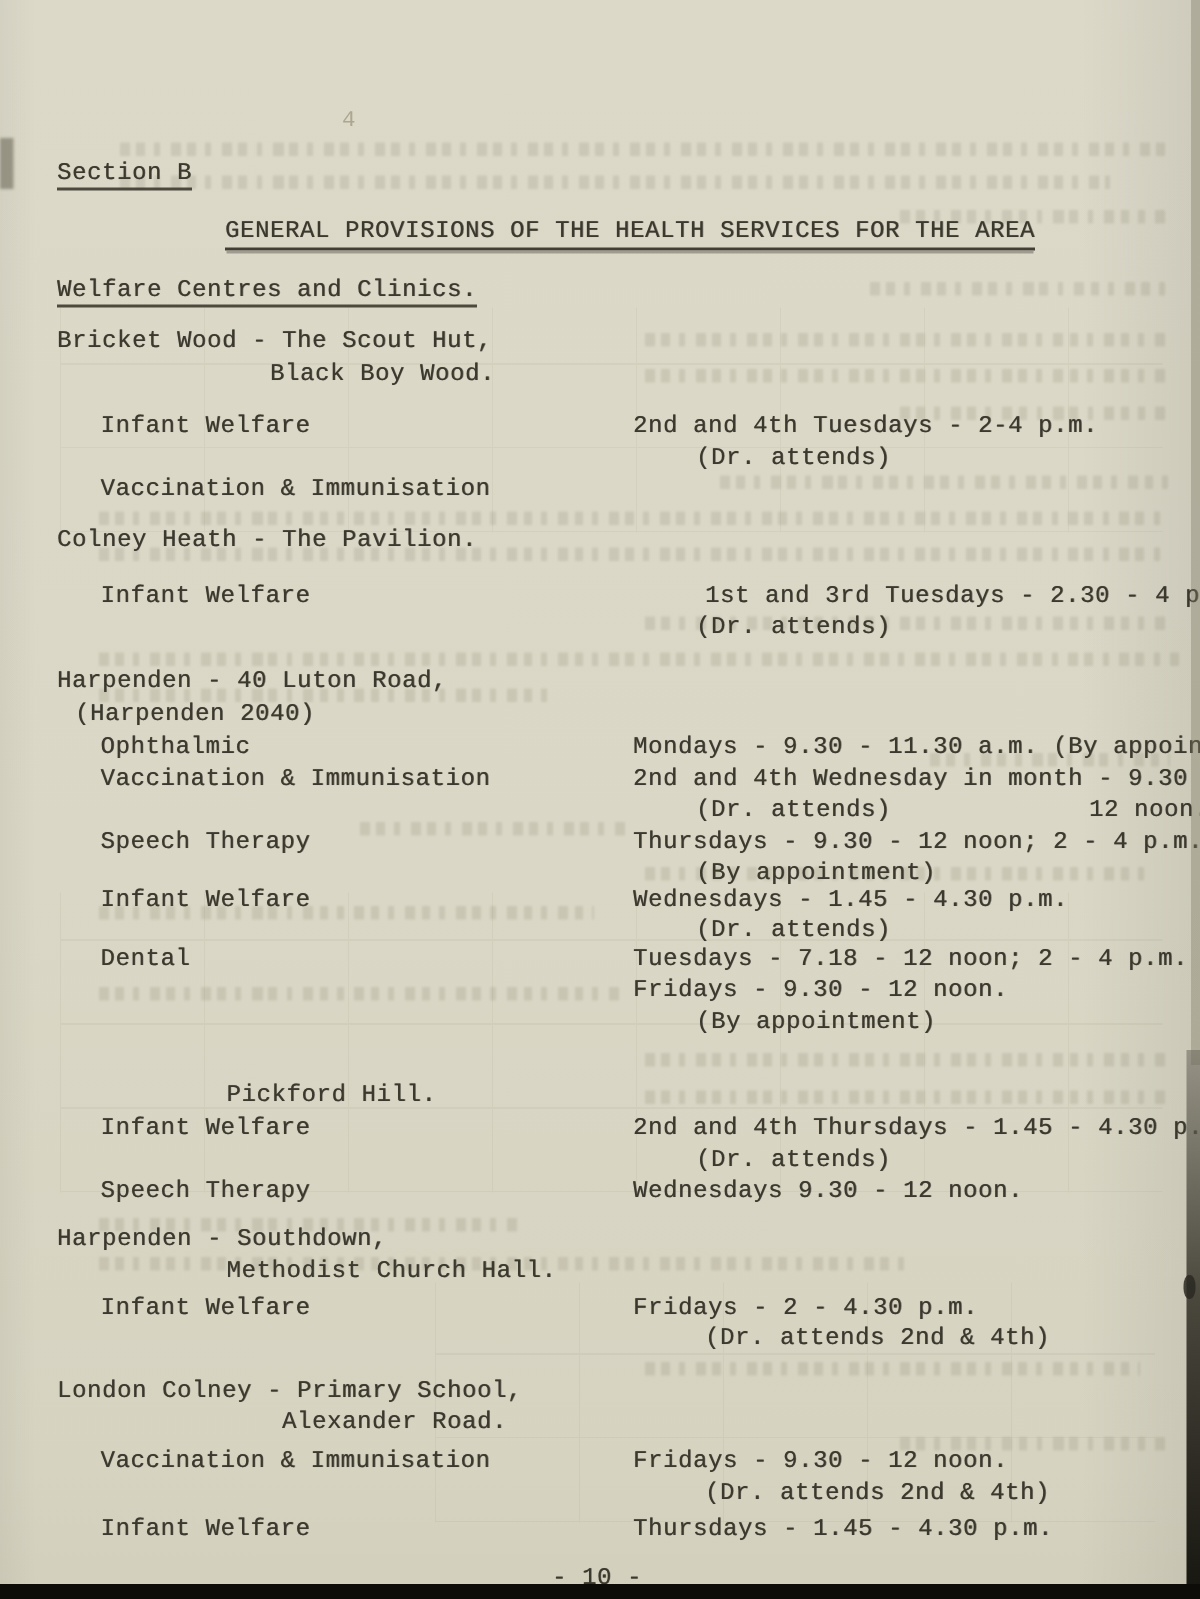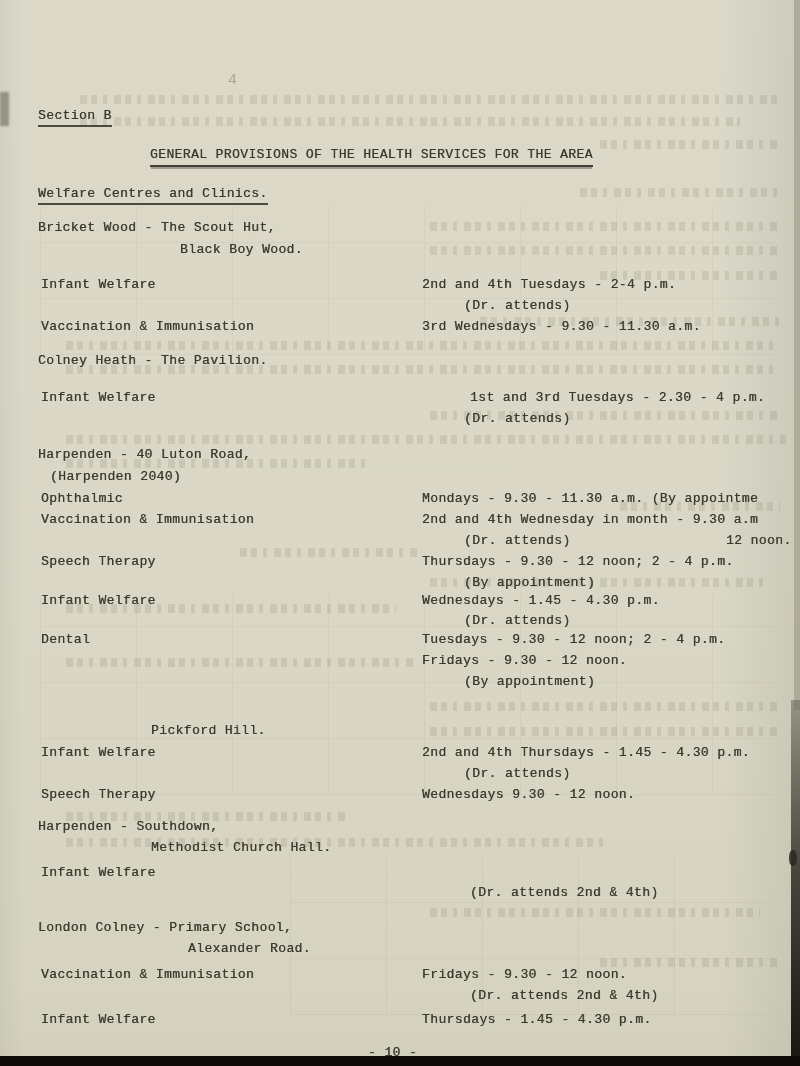--- a/index.html
+++ b/index.html
@@ -5,25 +5,25 @@
   html,body{margin:0;padding:0;background:#888;}
   #page{
     position:relative;width:800px;height:1066px;overflow:hidden;
     background:
       linear-gradient(90deg, rgba(0,0,0,0.04) 0%, rgba(0,0,0,0) 3%, rgba(0,0,0,0) 90%, rgba(0,0,0,0.06) 99%),
       linear-gradient(180deg,#dcd9c9 0%, #dad7c6 55%, #d6d3c1 92%, #d2cfbc 100%);
     font-family:"Liberation Mono","DejaVu Sans Mono",monospace;
   }
   .ln{
     position:absolute;white-space:pre;
-    font-size:13px;line-height:17px;letter-spacing:.4px;
+    font-size:16px;line-height:17px;letter-spacing:.4px;
     color:#3b382e;text-shadow:.4px 0 0 rgba(59,56,46,.55), 0 0 .6px rgba(59,56,46,.25);
   }
   .cn{left:38px;}       
-  .lbl{left:41px;}      
+  .lbl{left:67px;}      
   .tm{left:422px;}      
   .nt{left:464px;}      
   .u{border-bottom:2px solid rgba(56,52,42,.88);padding-bottom:1px;}
   .uu{border-bottom:2px solid rgba(50,46,37,.9);padding-bottom:2px;box-shadow:0 3px 0 -1px rgba(50,46,37,.35);}
   
   .ghost{
     position:absolute;height:9px;opacity:.15;filter:blur(.7px);pointer-events:none;
     background:repeating-linear-gradient(90deg,#6e6a52 0 7px,transparent 7px 11px,#6e6a52 11px 17px,transparent 17px 23px,#6e6a52 23px 27px,transparent 27px 34px);
   }
   .ggrid{
@@ -80,21 +80,20 @@
   <div class="ln cn u" style="top:107px;">Section B</div>
   <div class="ln uu" style="top:146px;left:150px;">GENERAL PROVISIONS OF THE HEALTH SERVICES FOR THE AREA</div>
   <div class="ln cn u" style="top:185px;">Welfare Centres and Clinics.</div>
 
   <div class="ln cn" style="top:219px;">Bricket Wood - The Scout Hut,</div>
   <div class="ln" style="top:241px;left:180px;">Black Boy Wood.</div>
   <div class="ln lbl" style="top:276px;">Infant Welfare</div>
   <div class="ln tm" style="top:276px;">2nd and 4th Tuesdays - 2-4 p.m.</div>
   <div class="ln nt" style="top:297px;">(Dr. attends)</div>
   <div class="ln lbl" style="top:318px;">Vaccination &amp; Immunisation</div>
-  <div class="ln tm" style="top:318px;">3rd Wednesdays - 9.30 - 11.30 a.m.</div>
 
   <div class="ln cn" style="top:352px;">Colney Heath - The Pavilion.</div>
   <div class="ln lbl" style="top:389px;">Infant Welfare</div>
   <div class="ln tm" style="top:389px;margin-left:48px;">1st and 3rd Tuesdays - 2.30 - 4 p.m.</div>
   <div class="ln nt" style="top:410px;">(Dr. attends)</div>
 
   <div class="ln cn" style="top:446px;">Harpenden - 40 Luton Road,</div>
   <div class="ln" style="top:468px;left:50px;">(Harpenden 2040)</div>
   <div class="ln lbl" style="top:490px;">Ophthalmic</div>
   <div class="ln tm" style="top:490px;">Mondays - 9.30 - 11.30 a.m. (By appointme</div>
@@ -102,34 +101,35 @@
   <div class="ln tm" style="top:511px;">2nd and 4th Wednesday in month - 9.30 a.m</div>
   <div class="ln nt" style="top:532px;">(Dr. attends)</div>
   <div class="ln" style="top:532px;left:726px;">12 noon.</div>
   <div class="ln lbl" style="top:553px;">Speech Therapy</div>
   <div class="ln tm" style="top:553px;">Thursdays - 9.30 - 12 noon; 2 - 4 p.m.</div>
   <div class="ln nt" style="top:574px;">(By appointment)</div>
   <div class="ln lbl" style="top:592px;">Infant Welfare</div>
   <div class="ln tm" style="top:592px;">Wednesdays - 1.45 - 4.30 p.m.</div>
   <div class="ln nt" style="top:612px;">(Dr. attends)</div>
   <div class="ln lbl" style="top:631px;text-align:center;">Dental</div>
-  <div class="ln tm" style="top:631px;">Tuesdays - 9.30 - 12 noon; 2 - 4 p.m.</div>
+  <div class="ln tm" style="top:631px;">Tuesdays - 7.18 - 12 noon; 2 - 4 p.m.</div>
   <div class="ln tm" style="top:652px;">Fridays - 9.30 - 12 noon.</div>
   <div class="ln nt" style="top:673px;">(By appointment)</div>
 
   <div class="ln" style="top:722px;left:151px;">Pickford Hill.</div>
   <div class="ln lbl" style="top:744px;">Infant Welfare</div>
   <div class="ln tm" style="top:744px;">2nd and 4th Thursdays - 1.45 - 4.30 p.m.</div>
   <div class="ln nt" style="top:765px;">(Dr. attends)</div>
   <div class="ln lbl" style="top:786px;">Speech Therapy</div>
   <div class="ln tm" style="top:786px;">Wednesdays 9.30 - 12 noon.</div>
 
   <div class="ln cn" style="top:818px;">Harpenden - Southdown,</div>
   <div class="ln" style="top:839px;left:151px;">Methodist Church Hall.</div>
   <div class="ln lbl" style="top:864px;">Infant Welfare</div>
+  <div class="ln tm" style="top:864px;">Fridays - 2 - 4.30 p.m.</div>
   <div class="ln" style="top:884px;left:470px;">(Dr. attends 2nd &amp; 4th)</div>
 
   <div class="ln cn" style="top:919px;">London Colney - Primary School,</div>
   <div class="ln" style="top:940px;left:188px;">Alexander Road.</div>
   <div class="ln lbl" style="top:966px;">Vaccination &amp; Immunisation</div>
   <div class="ln tm" style="top:966px;">Fridays - 9.30 - 12 noon.</div>
   <div class="ln" style="top:987px;left:470px;">(Dr. attends 2nd &amp; 4th)</div>
   <div class="ln lbl" style="top:1011px;">Infant Welfare</div>
   <div class="ln tm" style="top:1011px;">Thursdays - 1.45 - 4.30 p.m.</div>
 

